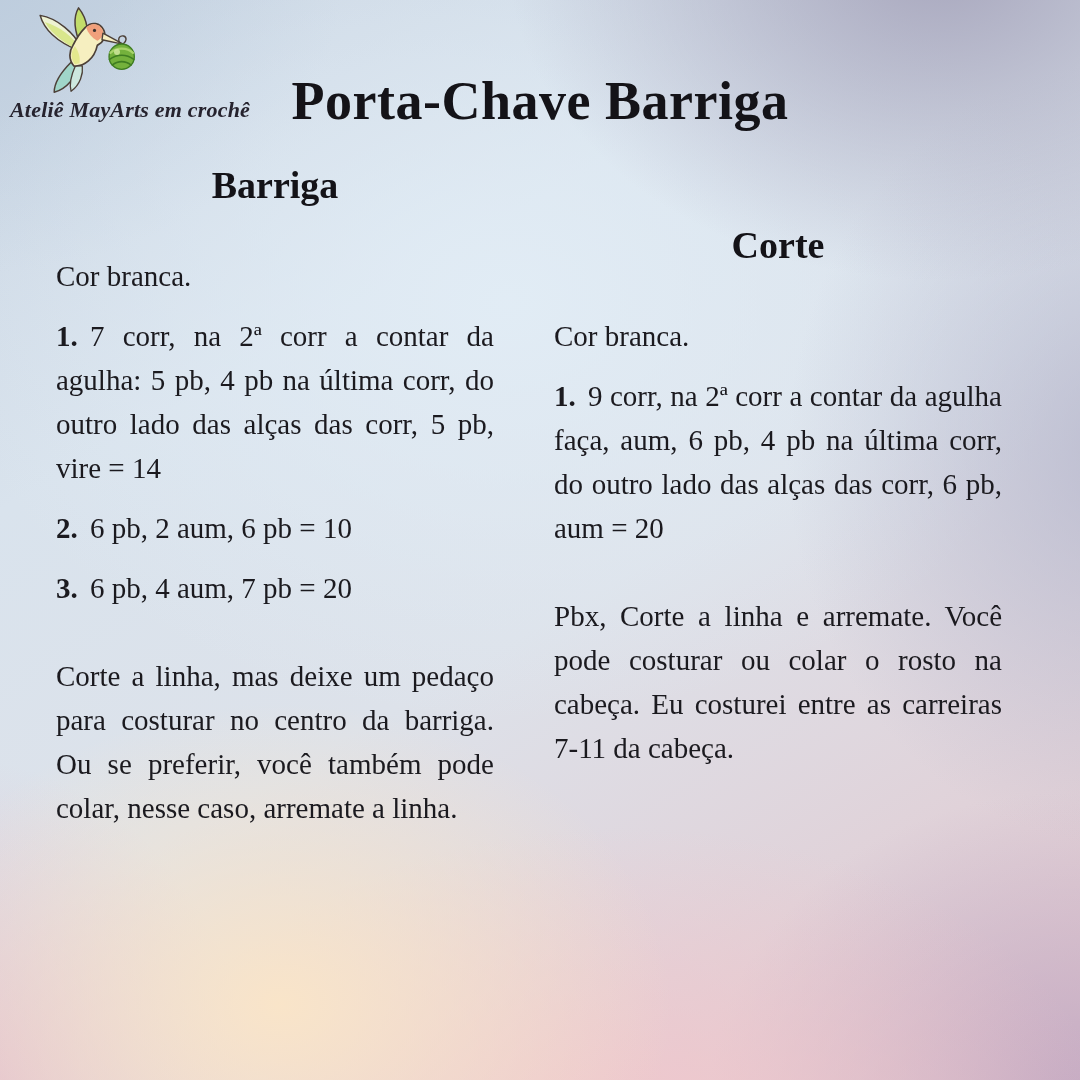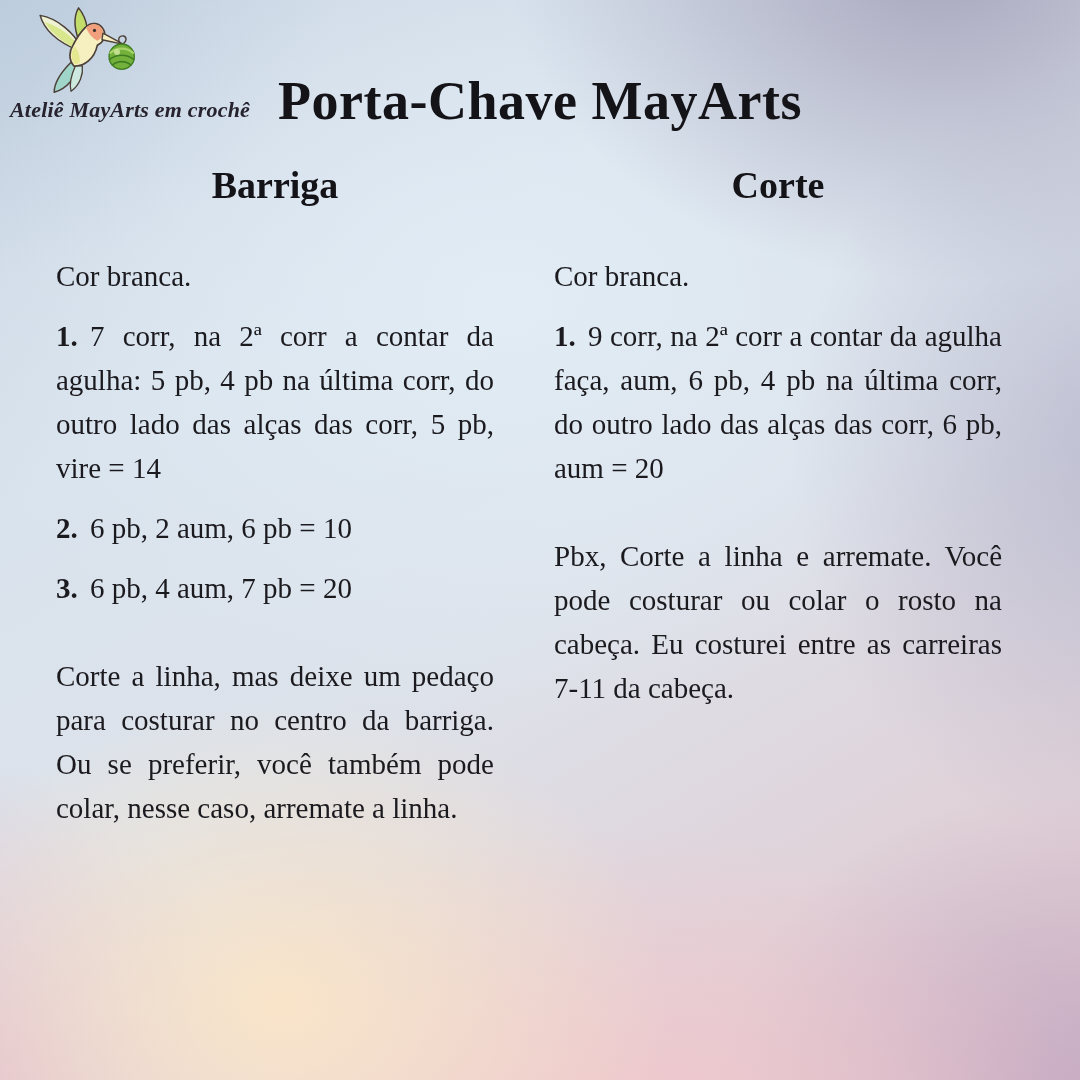--- a/index.html
+++ b/index.html
@@ -55,20 +55,21 @@
   }
 
   
   .cols {
     position: absolute;
     top: 162px;
     left: 40px;
     width: 998px;
     display: flex;
     gap: 28px;
+    align-items: center;
   }
   .col-left  { width: 470px; }
   .col-right { width: 480px; }
   .col-heading {
     margin: 0;
     text-align: center;
     font-size: 38px;
     font-weight: bold;
     line-height: 1.25;
     color: #141318;
@@ -114,21 +115,21 @@
 
       <circle cx="102" cy="54" r="13.5" fill="#74b13c" stroke="#3f7d22" stroke-width="1.4"></circle>
       <path d="M90 50 C96 44 108 44 114 50" fill="none" stroke="#a8d36a" stroke-width="2.4" stroke-linecap="round"></path>
       <path d="M89 57 C97 51 107 51 115 57" fill="none" stroke="#3f7d22" stroke-width="1.8" stroke-linecap="round"></path>
       <path d="M92 63 C98 58 106 58 112 63" fill="none" stroke="#3f7d22" stroke-width="1.8" stroke-linecap="round"></path>
       <circle cx="97" cy="49" r="3.2" fill="#cfe69b" opacity=".85"></circle>
     </svg>
     <div class="brand">Ateliê MayArts em crochê</div>
   </div>
 
-  <h1 class="title">Porta-Chave MayArts</h1>
+  <h1 class="title">Porta-Chave Barriga</h1>
 
   <div class="cols">
 
     <section class="col-left">
       <h2 class="col-heading">Barriga</h2>
       <div class="flow">
         <p>Cor branca.</p>
         <p><b class="num">1.</b><span>7 corr, na 2ª corr a contar da agulha: 5 pb, 4 pb na última corr, do outro lado das alças das corr, 5 pb, vire = 14</span></p>
         <p><b class="num">2.</b><span>6 pb, 2 aum, 6 pb = 10</span></p>
         <p><b class="num">3.</b><span>6 pb, 4 aum, 7 pb = 20</span></p>

